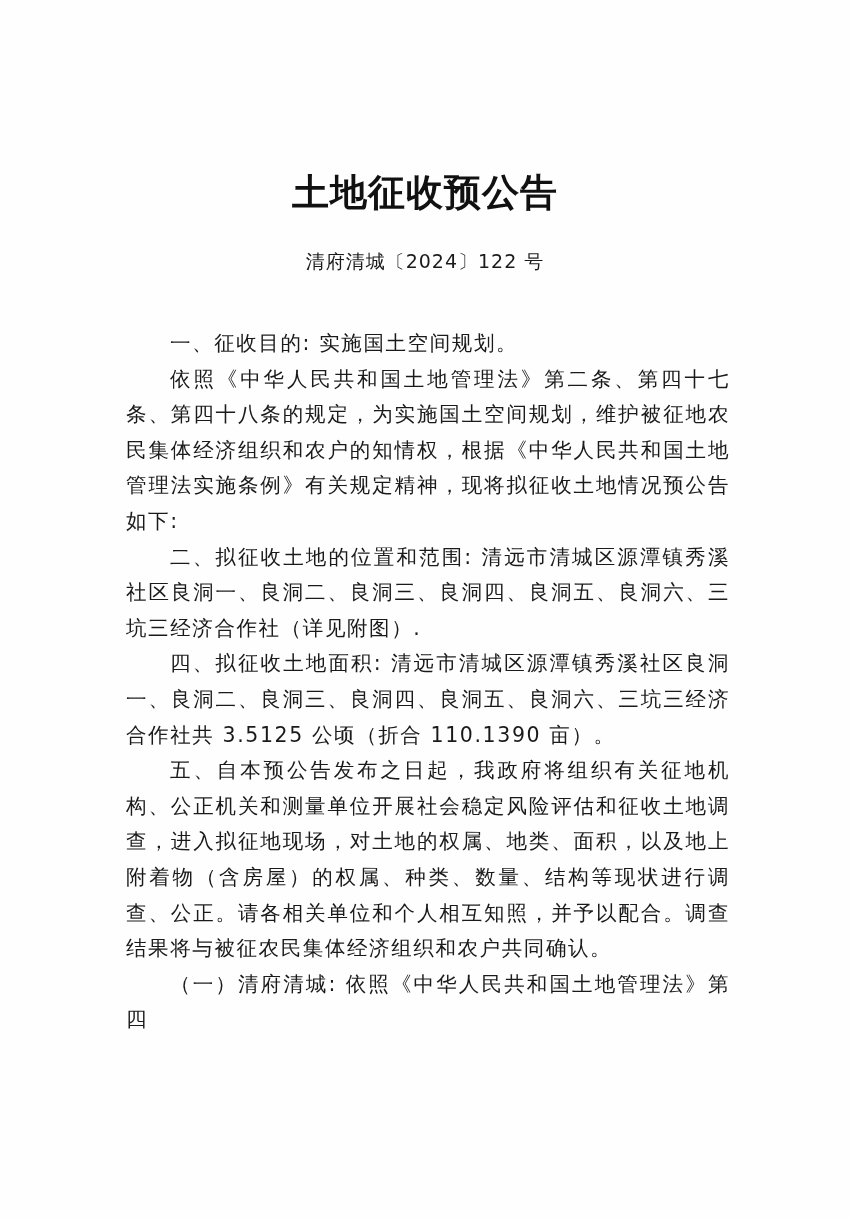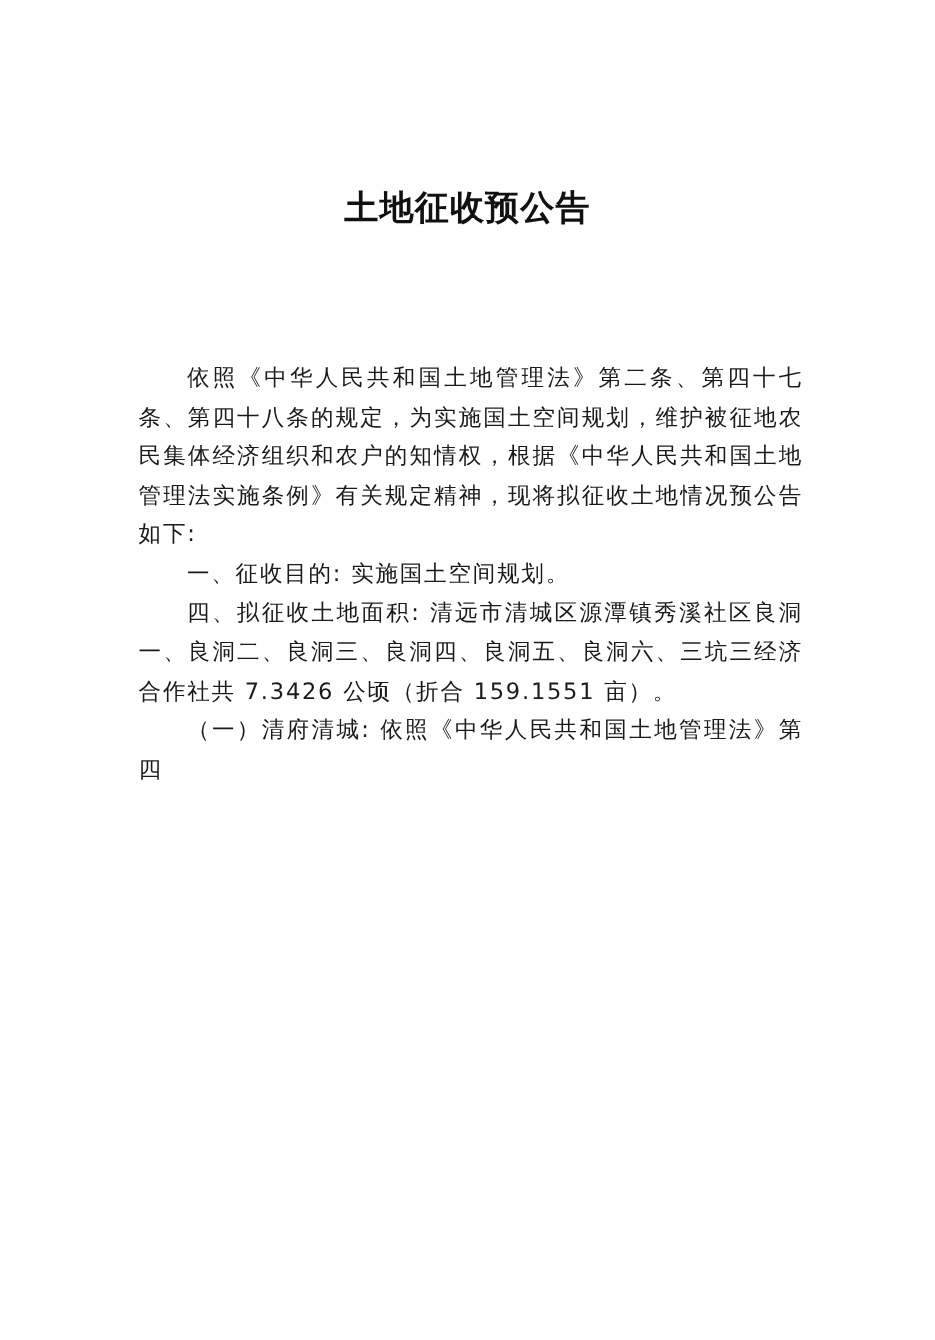--- a/index.html
+++ b/index.html
@@ -22,21 +22,21 @@
     background: #fefefe;
   }
   .title {
     position: absolute;
     top: 168px;
     left: 0;
     width: 850px;
     text-align: center;
     font-family: "DejaVu Serif", "Liberation Serif", serif;
     font-weight: bold;
-    font-size: 31px;
+    font-size: 37px;
     letter-spacing: 1px;
     color: #111;
   }
   .docno {
     position: absolute;
     top: 249px;
     left: 0;
     width: 850px;
     text-align: center;
     font-family: "DejaVu Sans", "Liberation Sans", sans-serif;
@@ -63,20 +63,23 @@
   }
   .body p.sub {
     text-indent: 44px;
   }
 </style>
 </head>
 <body>
 
 <div class="page">
   <div class="title">土地征收预公告</div>
+  <div class="docno">清府清城〔2024〕122 号</div>
 
   <div class="body">
+    <p>一、征收目的: 实施国土空间规划。</p>
     <p>依照《中华人民共和国土地管理法》第二条、第四十七条、第四十八条的规定，为实施国土空间规划，维护被征地农民集体经济组织和农户的知情权，根据《中华人民共和国土地管理法实施条例》有关规定精神，现将拟征收土地情况预公告如下:</p>
-    <p>一、征收目的: 实施国土空间规划。</p>
-    <p>四、拟征收土地面积: 清远市清城区源潭镇秀溪社区良洞一、良洞二、良洞三、良洞四、良洞五、良洞六、三坑三经济合作社共 7.3426 公顷（折合 159.1551 亩）。</p>
+    <p>二、拟征收土地的位置和范围: 清远市清城区源潭镇秀溪社区良洞一、良洞二、良洞三、良洞四、良洞五、良洞六、三坑三经济合作社（详见附图）.</p>
+    <p>四、拟征收土地面积: 清远市清城区源潭镇秀溪社区良洞一、良洞二、良洞三、良洞四、良洞五、良洞六、三坑三经济合作社共 3.5125 公顷（折合 110.1390 亩）。</p>
+    <p>五、自本预公告发布之日起，我政府将组织有关征地机构、公正机关和测量单位开展社会稳定风险评估和征收土地调查，进入拟征地现场，对土地的权属、地类、面积，以及地上附着物（含房屋）的权属、种类、数量、结构等现状进行调查、公正。请各相关单位和个人相互知照，并予以配合。调查结果将与被征农民集体经济组织和农户共同确认。</p>
     <p class="sub">（一）清府清城: 依照《中华人民共和国土地管理法》第四</p>
   </div>
 </div>
 
 </body></html>

